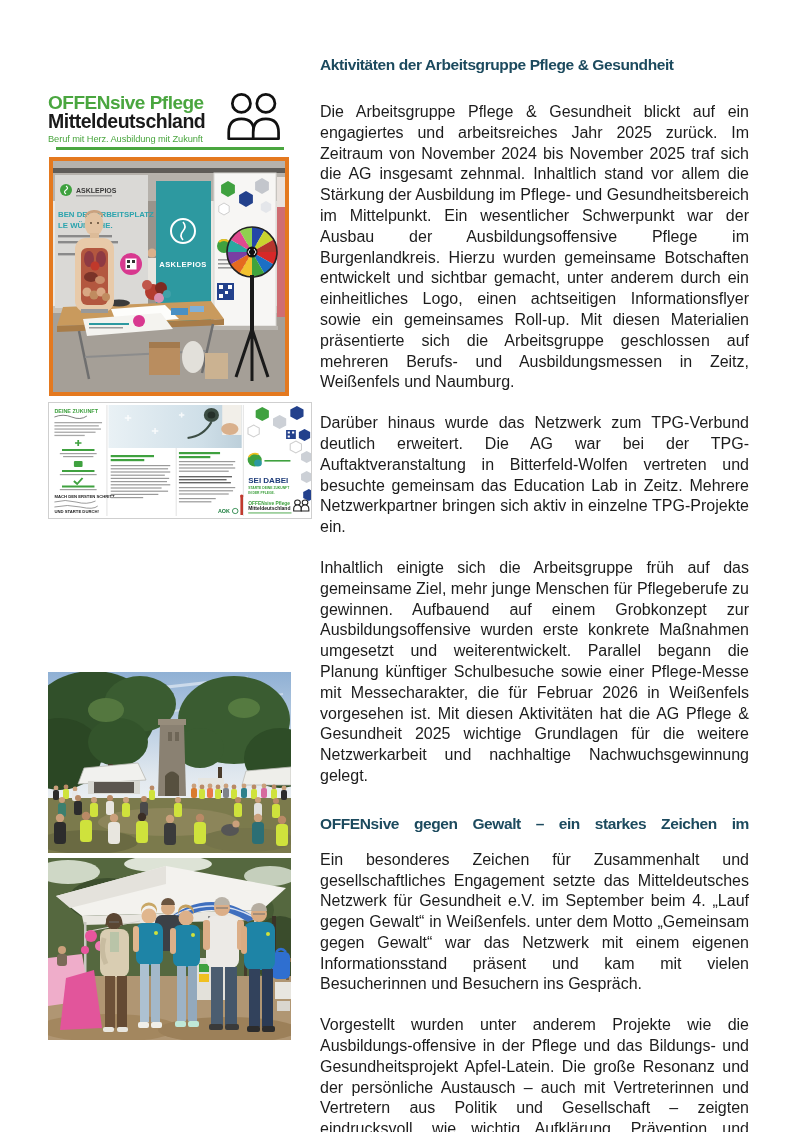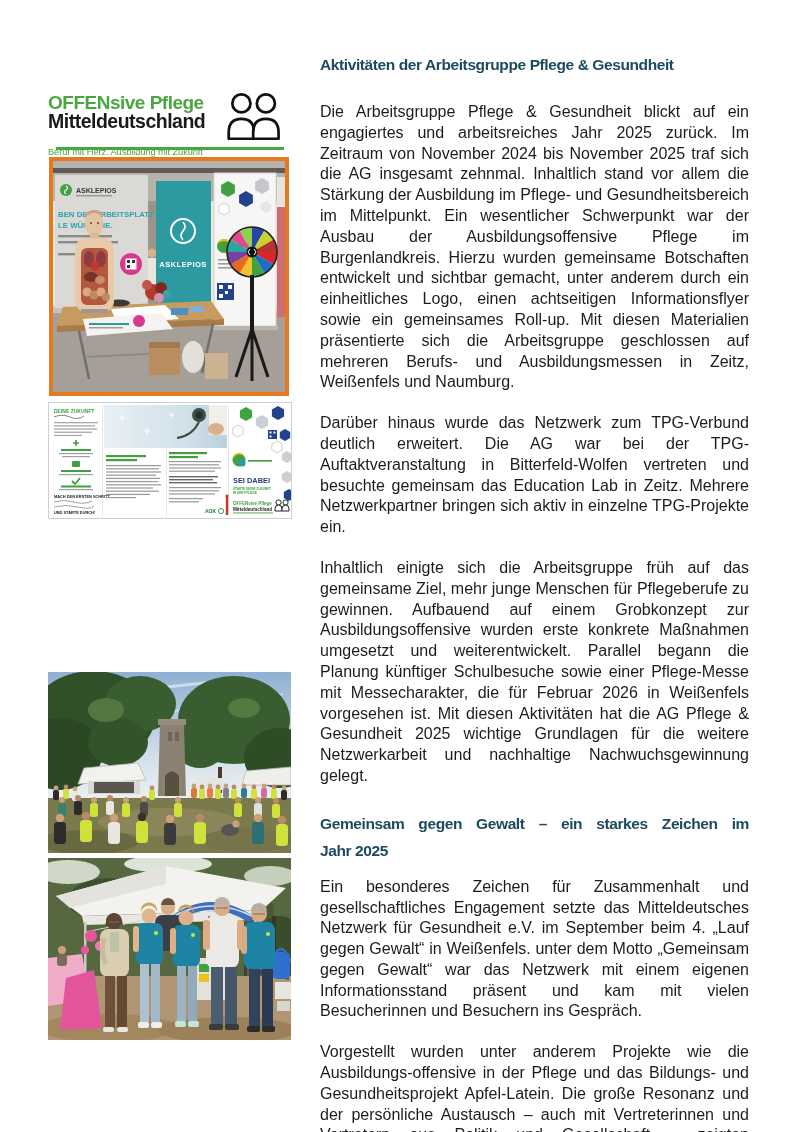--- a/index.html
+++ b/index.html
@@ -7,28 +7,28 @@
     width:800px;height:1132px;position:relative;background:#ffffff;
     font-family:"Liberation Sans",sans-serif;overflow:hidden;color:#1c1c1c;
   }
   .abs{position:absolute;}
 
   
   .logo{left:48px;top:90px;width:236px;height:62px;display:flex;align-items:flex-start;}
   .logo-text{flex:1;line-height:1.02;padding-top:3px;}
   .logo-l1{font-size:19px;font-weight:bold;color:#4aa63f;letter-spacing:-0.5px;}
   .logo-l2{font-size:19.5px;font-weight:bold;color:#1a1a1a;letter-spacing:-0.5px;}
-  .logo-tag{font-size:9.3px;color:#4aa63f;margin-top:16px;letter-spacing:-0.1px;}
+  .logo-tag{font-size:9.3px;color:#4aa63f;margin-top:3px;letter-spacing:-0.1px;}
   .logo-icon{width:58px;height:52px;margin-top:1px;}
   .logo-rule{left:56px;top:147px;width:228px;height:3px;background:#4aa63f;}
 
   .photo{overflow:hidden;background:#ddd;}
   .photo svg{display:block;width:100%;height:100%;}
   .photo-booth{left:49px;top:157px;width:240px;height:239px;border:4px solid #e4791f;box-sizing:border-box;}
-  .photo-flyer{left:48px;top:402px;width:244px;height:117px;border:1px solid #cfcfcf;box-sizing:border-box;background:#fff;}
+  .photo-flyer{left:48px;top:402px;width:264px;height:117px;border:1px solid #cfcfcf;box-sizing:border-box;background:#fff;}
   .photo-run{left:48px;top:672px;width:243px;height:181px;}
   .photo-group{left:48px;top:858px;width:243px;height:182px;}
 
   
   .text-col{left:320px;top:54px;width:429px;}
   h1.sec{font-size:15.5px;line-height:22px;font-weight:bold;color:#1c4a5e;
     letter-spacing:-0.4px;margin:0 0 26px 0;white-space:nowrap;}
   h2.sec{font-size:15.5px;line-height:27px;font-weight:bold;color:#1c4a5e;
     letter-spacing:-0.4px;margin:23px 0 13px 0;}
   .h2-line1{display:block;text-align:justify;text-align-last:justify;}
@@ -560,20 +560,19 @@
 
 <div class="abs text-col">
 
   <h1 class="sec">Aktivitäten der Arbeitsgruppe Pflege &amp; Gesundheit</h1>
 
   <p class="body">Die Arbeitsgruppe Pflege &amp; Gesundheit blickt auf ein engagiertes und arbeitsreiches Jahr 2025 zurück. Im Zeitraum von November 2024 bis November 2025 traf sich die AG insgesamt zehnmal. Inhaltlich stand vor allem die Stärkung der Ausbildung im Pflege- und Gesundheitsbereich im Mittelpunkt. Ein wesentlicher Schwerpunkt war der Ausbau der Ausbildungsoffensive Pflege im Burgenlandkreis. Hierzu wurden gemeinsame Botschaften entwickelt und sichtbar gemacht, unter anderem durch ein einheitliches Logo, einen achtseitigen Informationsflyer sowie ein gemeinsames Roll-up. Mit diesen Materialien präsentierte sich die Arbeitsgruppe geschlossen auf mehreren Berufs- und Ausbildungsmessen in Zeitz, Weißenfels und Naumburg.</p>
   <p class="body">Darüber hinaus wurde das Netzwerk zum TPG-Verbund deutlich erweitert. Die AG war bei der TPG-Auftaktveranstaltung in Bitterfeld-Wolfen vertreten und besuchte gemeinsam das Education Lab in Zeitz. Mehrere Netzwerkpartner bringen sich aktiv in einzelne TPG-Projekte ein.</p>
   <p class="body">Inhaltlich einigte sich die Arbeitsgruppe früh auf das gemeinsame Ziel, mehr junge Menschen für Pflegeberufe zu gewinnen. Aufbauend auf einem Grobkonzept zur Ausbildungsoffensive wurden erste konkrete Maßnahmen umgesetzt und weiterentwickelt. Parallel begann die Planung künftiger Schulbesuche sowie einer Pflege-Messe mit Messecharakter, die für Februar 2026 in Weißenfels vorgesehen ist. Mit diesen Aktivitäten hat die AG Pflege &amp; Gesundheit 2025 wichtige Grundlagen für die weitere Netzwerkarbeit und nachhaltige Nachwuchsgewinnung gelegt.</p>
 
   <h2 class="sec">
-    <span class="h2-line1">Gemeinsam gegen Gewalt – ein starkes Zeichen im</span>
-    <span class="h2-line2">Jahr 2025</span>
+    <span class="h2-line1">OFFENsive gegen Gewalt – ein starkes Zeichen im</span>
   </h2>
 
   <p class="body">Ein besonderes Zeichen für Zusammenhalt und gesellschaftliches Engagement setzte das Mitteldeutsches Netzwerk für Gesundheit e.V. im September beim 4. „Lauf gegen Gewalt“ in Weißenfels. unter dem Motto „Gemeinsam gegen Gewalt“ war das Netzwerk mit einem eigenen Informationsstand präsent und kam mit vielen Besucherinnen und Besuchern ins Gespräch.</p>
   <p class="body">Vorgestellt wurden unter anderem Projekte wie die Ausbildungs-offensive in der Pflege und das Bildungs- und Gesundheitsprojekt Apfel-Latein. Die große Resonanz und der persönliche Austausch – auch mit Vertreterinnen und Vertretern aus Politik und Gesellschaft – zeigten eindrucksvoll, wie wichtig Aufklärung, Prävention und regionale Vernetzung sind.Mit diesem Engagement hat das Netzwerk im Jahr 2025 erneut deutlich gemacht: Gesundheit bedeutet mehr als Versorgung – sie lebt von Miteinander, Haltung und Verantwortung. Ein besonderes Zeichen für Zusammenhalt und gesellschaftliches Engagement setzte das Mitteldeutsches Netzwerk für Gesundheit</p>
 
 </div>
 
 </body></html>

